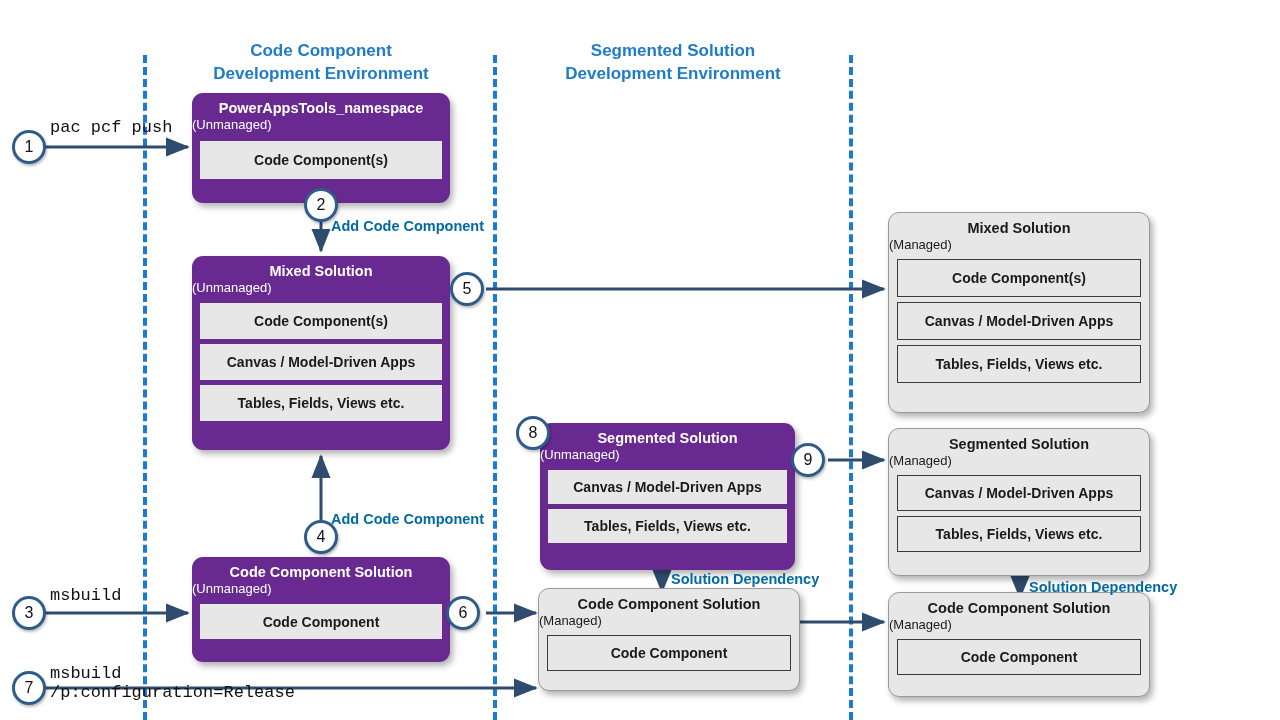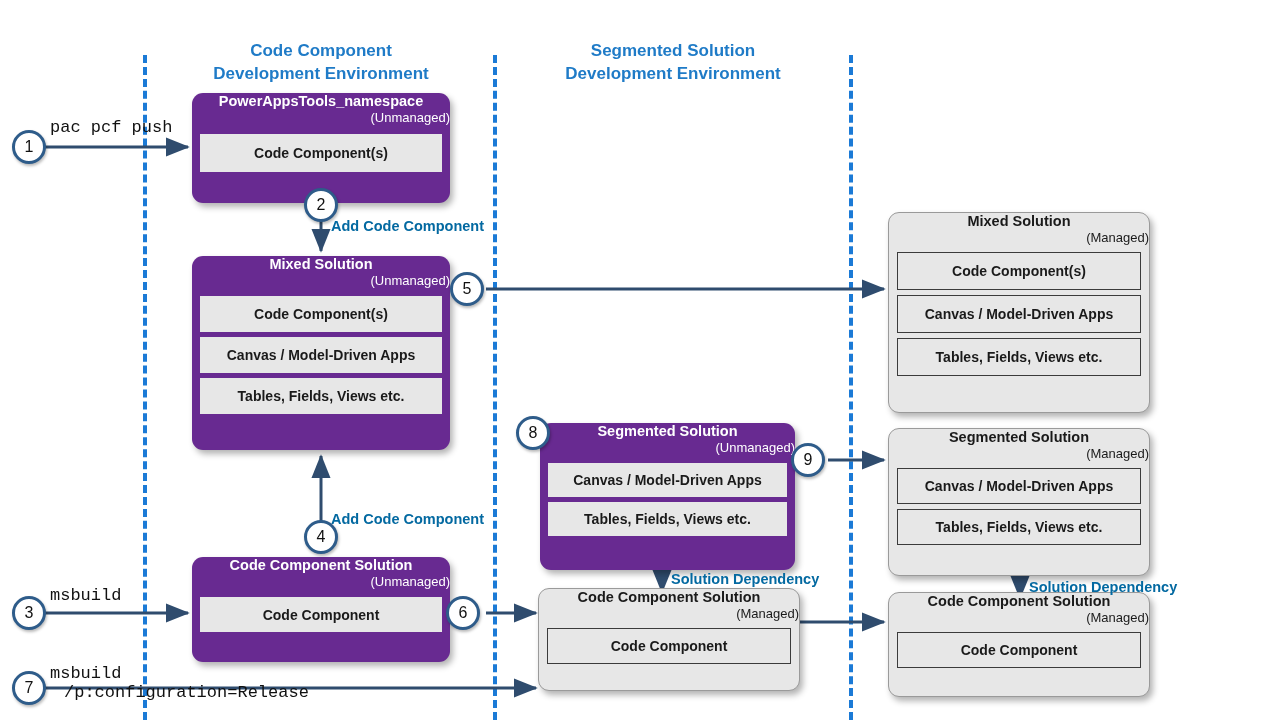--- a/index.html
+++ b/index.html
@@ -30,23 +30,24 @@
   .node{
     position:absolute;border-radius:11px;z-index:3;
     box-sizing:border-box;
     box-shadow:3px 4px 6px rgba(0,0,0,0.30);
   }
   .node.purple{background:#682A91;}
   .node.grey{background:#E7E7E7;border:1px solid #9A9A9A;}
 
   .node-title{
     text-align:center;font-weight:bold;font-size:14.5px;line-height:17px;
+    padding-top:7px;
   }
   .node-sub{
-    text-align:right;font-size:13px;line-height:16px;font-weight:normal;
+    text-align:left;font-size:13px;line-height:16px;font-weight:normal;
   }
   .node.purple .node-title,.node.purple .node-sub{color:#ffffff;}
   .node.grey .node-title,.node.grey .node-sub{color:#1a1a1a;}
 
   .slot{
     margin:5px 8px 0 8px;background:#E7E7E7;border-radius:0;
     text-align:left;font-weight:bold;font-size:14px;color:#1a1a1a;
     display:flex;align-items:center;justify-content:center;
   }
   .node.grey .slot{border:1px solid #3b3b3b;background:#E7E7E7;}
@@ -189,20 +190,20 @@
   <div class="step" style="left:304px;top:520px;">4</div>
   <div class="step" style="left:450px;top:272px;">5</div>
   <div class="step" style="left:446px;top:596px;">6</div>
   <div class="step" style="left:12px;top:671px;">7</div>
   <div class="step" style="left:516px;top:416px;">8</div>
   <div class="step" style="left:791px;top:443px;">9</div>
 
   <div class="cmd" style="left:50px;top:118px;">pac pcf push</div>
   <div class="cmd" style="left:50px;top:586px;">msbuild</div>
   <div class="cmd" style="left:50px;top:664px;">msbuild</div>
-  <div class="cmd" style="left:64px;top:683px;">/p:configuration=Release</div>
+  <div class="cmd" style="left:50px;top:683px;">/p:configuration=Release</div>
 
   <div class="elabel" style="left:331px;top:218px;">Add Code Component</div>
   <div class="elabel" style="left:331px;top:511px;">Add Code Component</div>
   <div class="elabel" style="left:671px;top:571px;">Solution Dependency</div>
   <div class="elabel" style="left:1029px;top:579px;">Solution Dependency</div>
 
 </div>
 
 </body></html>

